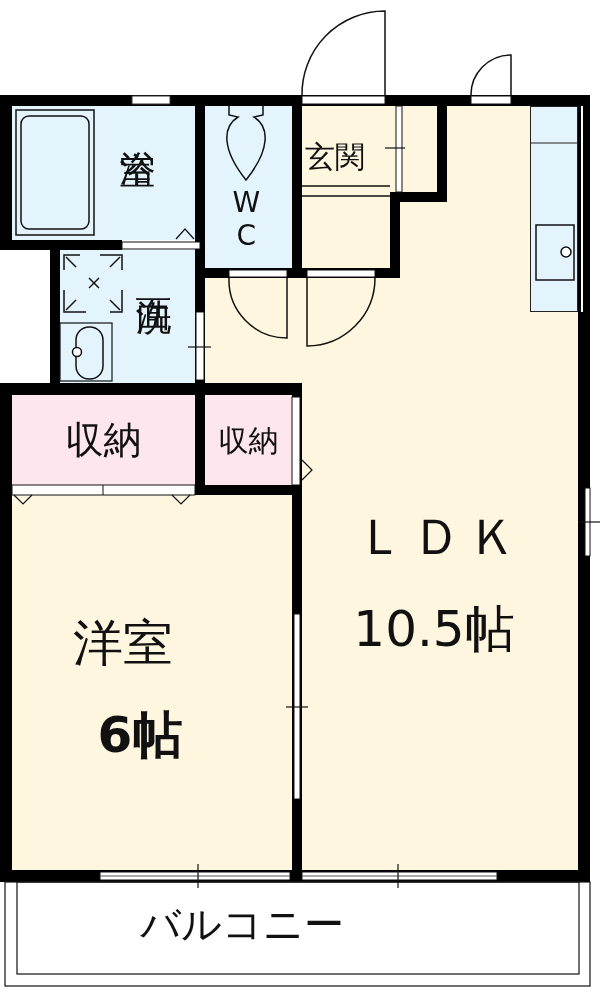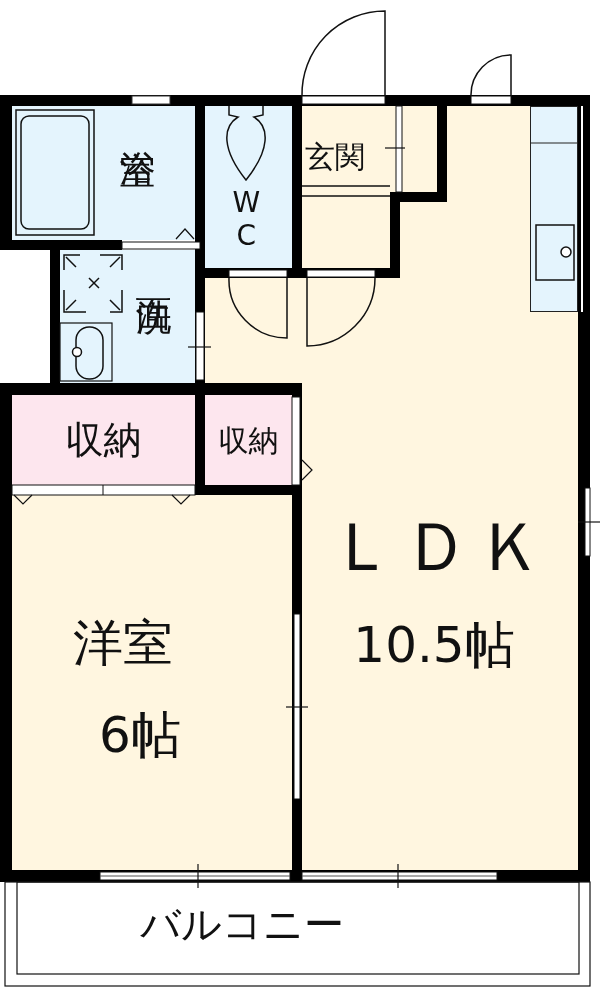--- a/index.html
+++ b/index.html
@@ -126,16 +126,16 @@
   <rect x="17" y="882" width="562" height="92" fill="none" stroke="#111" stroke-width="1.2"></rect>
 </svg>
 
 <div class="label vert" style="left:118px;top:122px;font-size:36px;">浴室</div>
 <div class="label vert" style="left:230px;top:186px;font-size:28px;">WC</div>
 <div class="label" style="left:305px;top:120px;font-size:30px;margin-top:20px;">玄関</div>
 <div class="label vert" style="left:134px;top:270px;font-size:36px;">洗面</div>
 <div class="label" style="left:12px;top:420px;width:183px;font-size:38px;">収納</div>
 <div class="label" style="left:205px;top:424px;width:87px;font-size:30px;">収納</div>
 <div class="label" style="left:12px;top:616px;width:222px;font-size:50px;">洋室</div>
-<div class="label" style="left:12px;top:708px;width:256px;font-size:50px;">6帖</div>
-<div class="label" style="left:302px;top:510px;width:276px;font-size:68px;letter-spacing:6px;">ＬＤＫ</div>
-<div class="label" style="left:302px;top:602px;width:264px;font-size:50px;margin-top:16px;">10.5帖</div>
+<div class="label" style="left:12px;top:708px;width:256px;font-size:50px;font-weight:bold;">6帖</div>
+<div class="label" style="left:302px;top:510px;width:276px;font-size:50px;letter-spacing:6px;">ＬＤＫ</div>
+<div class="label" style="left:302px;top:602px;width:264px;font-size:50px;">10.5帖</div>
 <div class="label" style="left:5px;top:902px;width:474px;font-size:40px;">バルコニー</div>
 
 </body></html>

